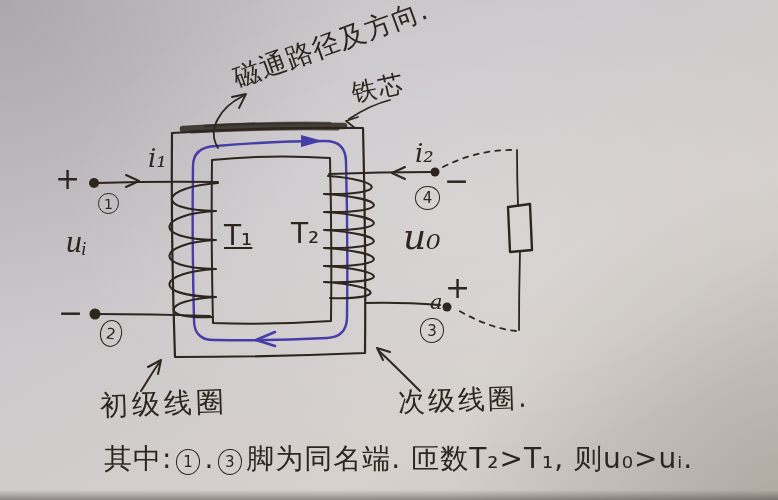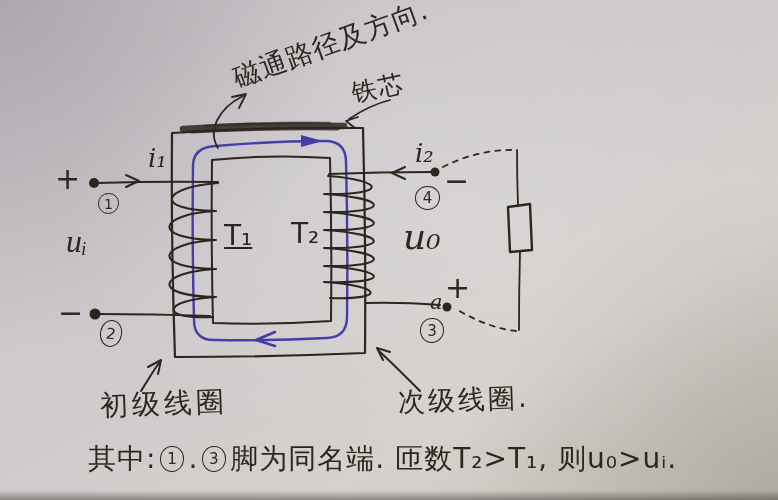--- a/index.html
+++ b/index.html
@@ -119,21 +119,21 @@
   <div class="lbl" style="left:444px;top:164px;font-size:30px;">−</div>
   <span class="circ abs" style="left:415px;top:186px;width:25px;height:24px;font-size:15px;">4</span>
   <div class="lbl math" style="left:403px;top:217px;font-size:36px;">u₀</div>
   <div class="lbl" style="left:445px;top:271px;font-size:30px;">+</div>
   <div class="lbl math" style="left:430px;top:291px;font-size:21px;">a</div>
   <span class="circ abs" style="left:420px;top:318px;width:24px;height:25px;font-size:15px;">3</span>
 
   <div class="lbl" style="left:100px;top:389px;font-size:28px;letter-spacing:4px;transform:rotate(-2deg);">初级线圈</div>
   <div class="lbl" style="left:398px;top:385px;font-size:27px;letter-spacing:3px;transform:rotate(-2deg);">次级线圈.</div>
 
-  <div class="lbl note" style="left:88px;top:444px;font-size:28px;">
+  <div class="lbl note" style="left:104px;top:444px;font-size:28px;align-items:flex-end;">
     <span>其中:</span>
     <span class="circ">1</span>
     <span>.</span>
     <span class="circ">3</span>
     <span>脚为同名端. 匝数T₂&gt;T₁, 则u₀&gt;uᵢ.</span>
   </div>
 
   <div class="edge-bottom"></div>
 </div>
 

